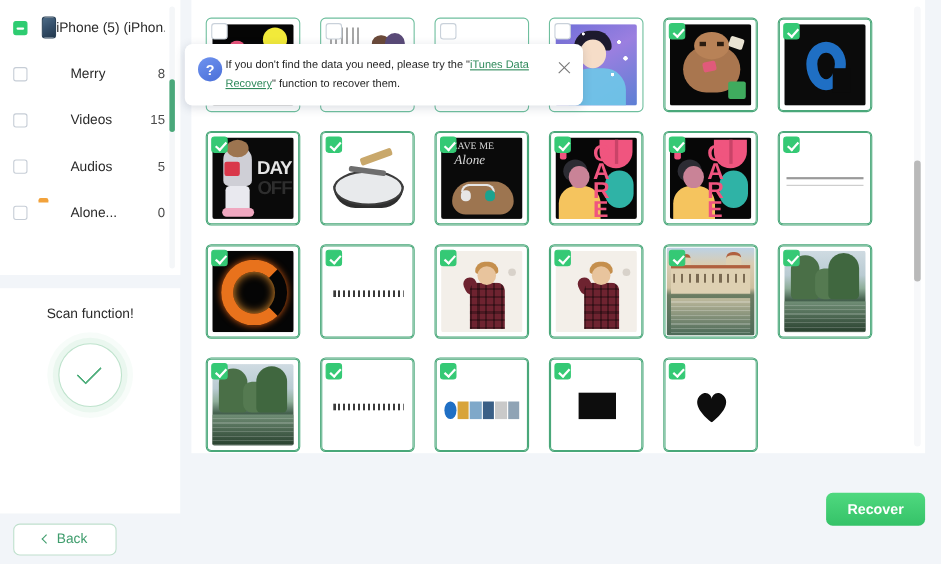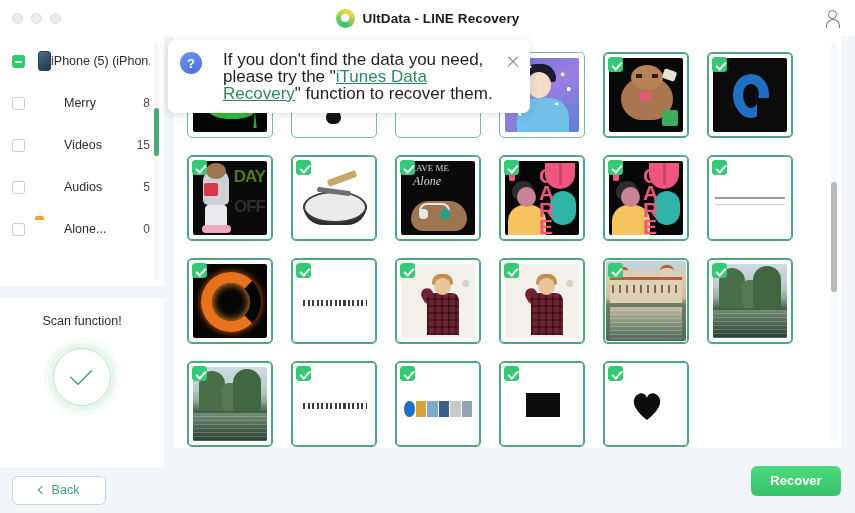--- a/index.html
+++ b/index.html
@@ -267,21 +267,21 @@
     z-index: 30;
   }
   .banner-q {
     width: 22px; height: 22px; flex: 0 0 22px; border-radius: 50%;
     background: linear-gradient(150deg, #6f93ef, #4a6fd8);
     color: #fff; font-size: 13px; font-weight: bold;
     display: flex; align-items: center; justify-content: center;
     margin-top: 1px;
   }
   .banner-text {
-    margin-left: 21px; font-size: 17px; line-height: 17px; color: #1f1f1f;
+    margin-left: 3px; font-size: 10px; line-height: 17px; color: #1f1f1f;
     max-width: 288px;
   }
   .banner-link { color: #2f8a5b; text-decoration: underline; }
   .banner-x {
     margin-left: auto; width: 15px; height: 15px; position: relative; cursor: pointer; flex: 0 0 15px;
     margin-top: 3px;
   }
   .banner-x::before, .banner-x::after {
     content: ""; position: absolute; left: 1px; top: 7px; width: 14px; height: 1.4px;
     background: #777;
@@ -337,21 +337,21 @@
 
   .art-logo-b { background: #0b0b0b; }
   .art-logo-b .ring {
     position: absolute; left: 20px; top: 16px; width: 36px; height: 44px;
     border: 10px solid #1f6fc4; border-radius: 50% 50% 50% 50% / 46% 46% 54% 54%;
     border-left-color: #1f6fc4; background: transparent;
   }
   .art-logo-b .cut { position: absolute; right: 14px; top: 40px; width: 16px; height: 22px; background: #0b0b0b; }
 
   .art-dayoff { background: #0a0a0a; }
-  .art-dayoff .t1 { position: absolute; right: 2px; top: 6px; font-size: 17px; font-weight: bold; color: #4d7c0f; font-family: "Liberation Sans", sans-serif; letter-spacing: -1px;}
+  .art-dayoff .t1 { position: absolute; right: 2px; top: 18px; font-size: 17px; font-weight: bold; color: #e5e5e5; font-family: "Liberation Sans", sans-serif; letter-spacing: -1px;}
   .art-dayoff .t2 { position: absolute; right: 2px; top: 36px; font-size: 17px; font-weight: bold; color: #2e2e2e; font-family: "Liberation Sans", sans-serif; letter-spacing: -1px;}
   .art-dayoff .b { position: absolute; left: 10px; top: 8px; width: 26px; height: 36px; border-radius: 12px 12px 5px 5px; background: #cfcfd6; }
   .art-dayoff .h { position: absolute; left: 13px; top: 2px; width: 20px; height: 16px; border-radius: 50%; background: #9d7550; }
   .art-dayoff .red { position: absolute; left: 11px; top: 22px; width: 14px; height: 13px; background: #d9384a; border-radius: 2px; }
   .art-dayoff .legs { position: absolute; left: 12px; top: 44px; width: 22px; height: 24px; background: #e9e9ef; border-radius: 4px; }
   .art-dayoff .sh { position: absolute; left: 9px; bottom: 2px; width: 29px; height: 8px; background: #f0a8c0; border-radius: 5px; }
 
   .art-ash { background: #ffffff; }
   .art-ash .dish { position: absolute; left: 6px; top: 30px; width: 64px; height: 32px; border-radius: 50%; background: #e8eaec; border: 2px solid #3c3c3c; }
   .art-ash .dishdark { position: absolute; left: 6px; top: 44px; width: 64px; height: 20px; border-radius: 0 0 32px 32px; background: #2e2e2e; }
@@ -452,32 +452,20 @@
     background: #0d0d0d;
     clip-path: path("M16 29 C 2 18, 0 9, 6 4 C 11 0, 16 4, 16 8 C 16 4, 21 0, 26 4 C 32 9, 30 18, 16 29 Z");
     filter: drop-shadow(0 0 1.6px #808080);
   }
 </style>
 </head>
 <body>
 
 <div class="app">
 
-  <div class="titlebar">
-    <div class="traffic">
-      <span class="dot"></span>
-      <span class="dot"></span>
-      <span class="dot"></span>
-    </div>
-    <div class="title-center">
-      <span class="logo"></span>
-      <span class="title-text">UltData - LINE Recovery</span>
-    </div>
-    <span class="account-icon"></span>
-  </div>
 
   <div class="body">
 
     <div class="sidebar">
       <div class="side-list">
 
         <div class="side-row">
           <span class="cb partial"></span>
           <span class="ic-phone"></span>
           <span class="row-label">iPhone (5) (iPhon...</span>

